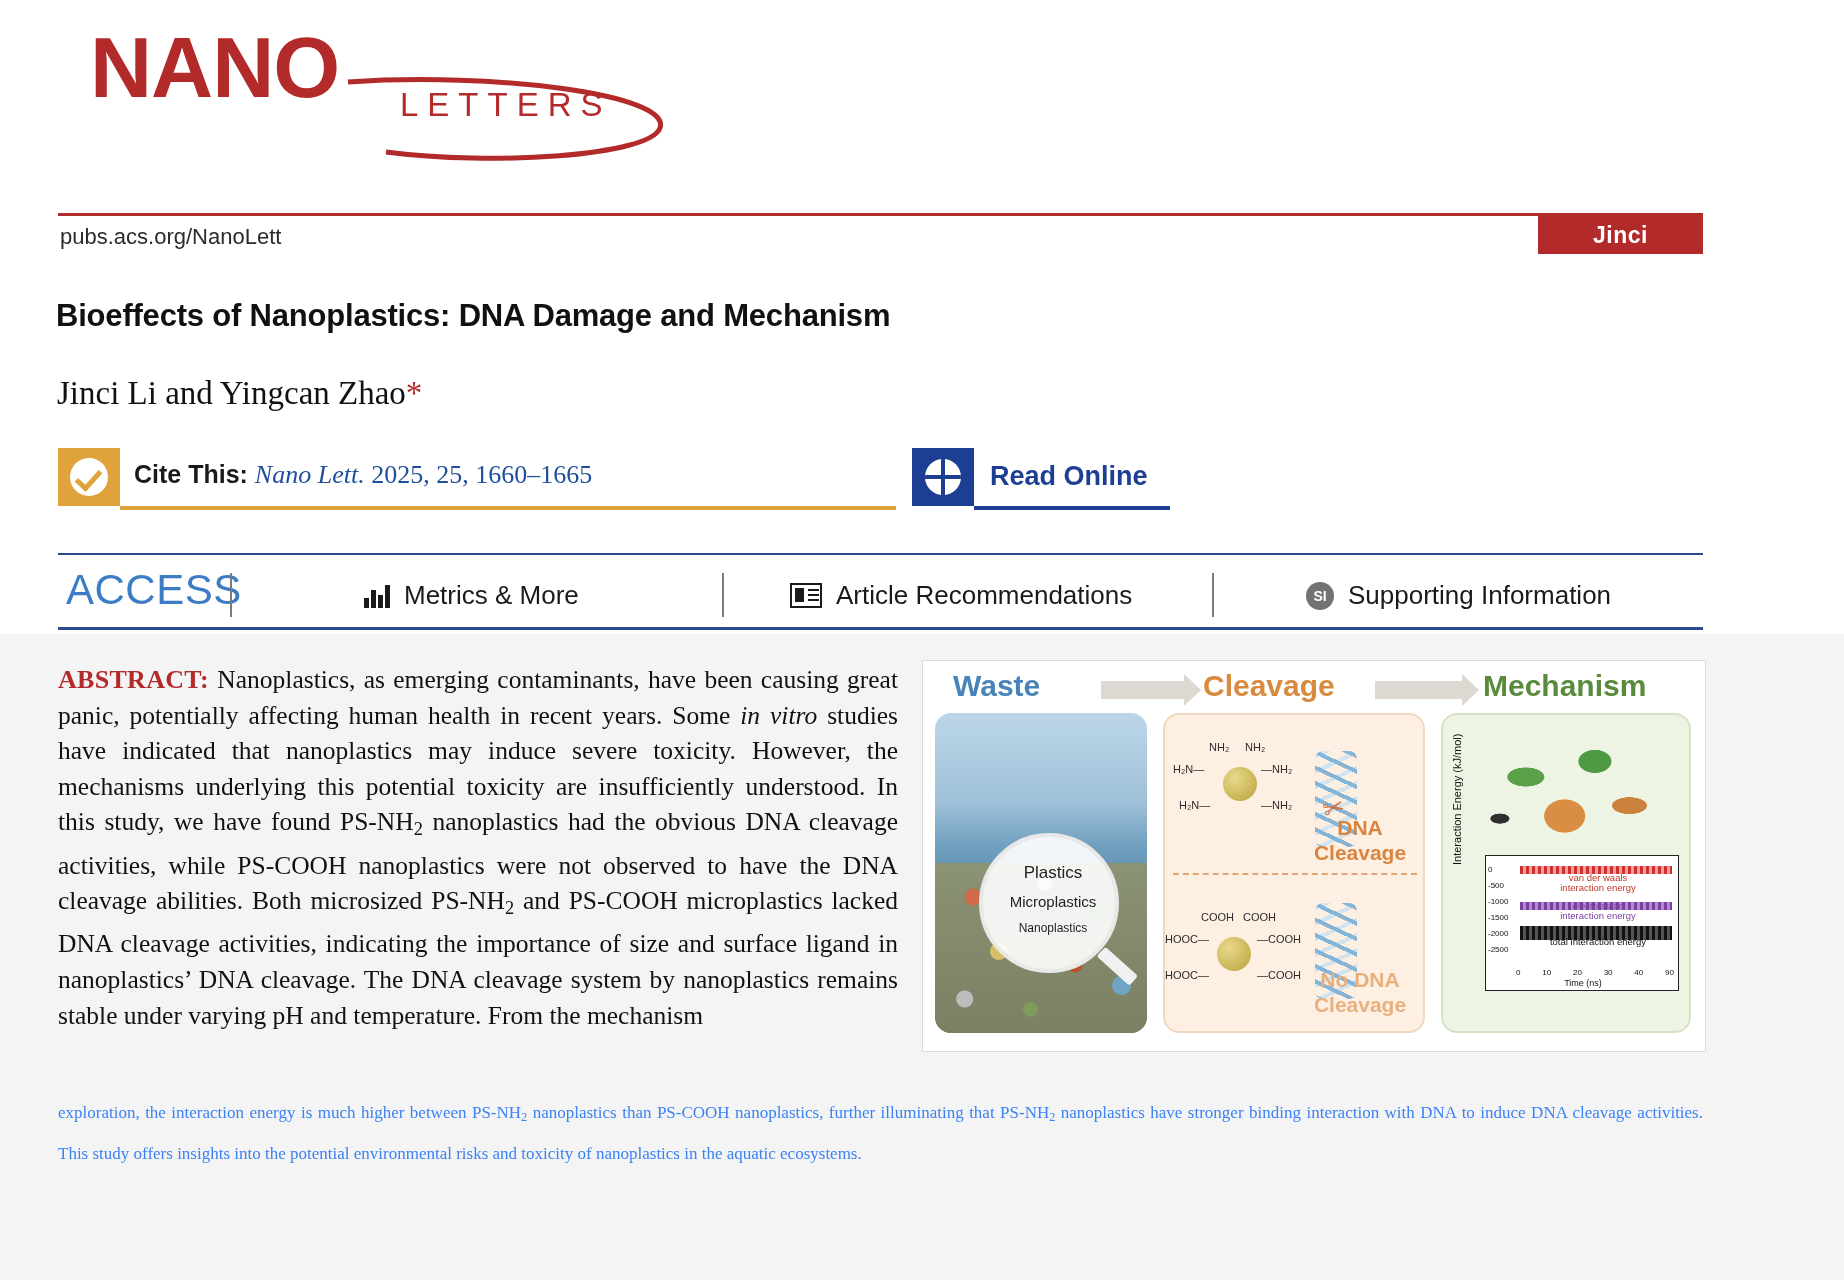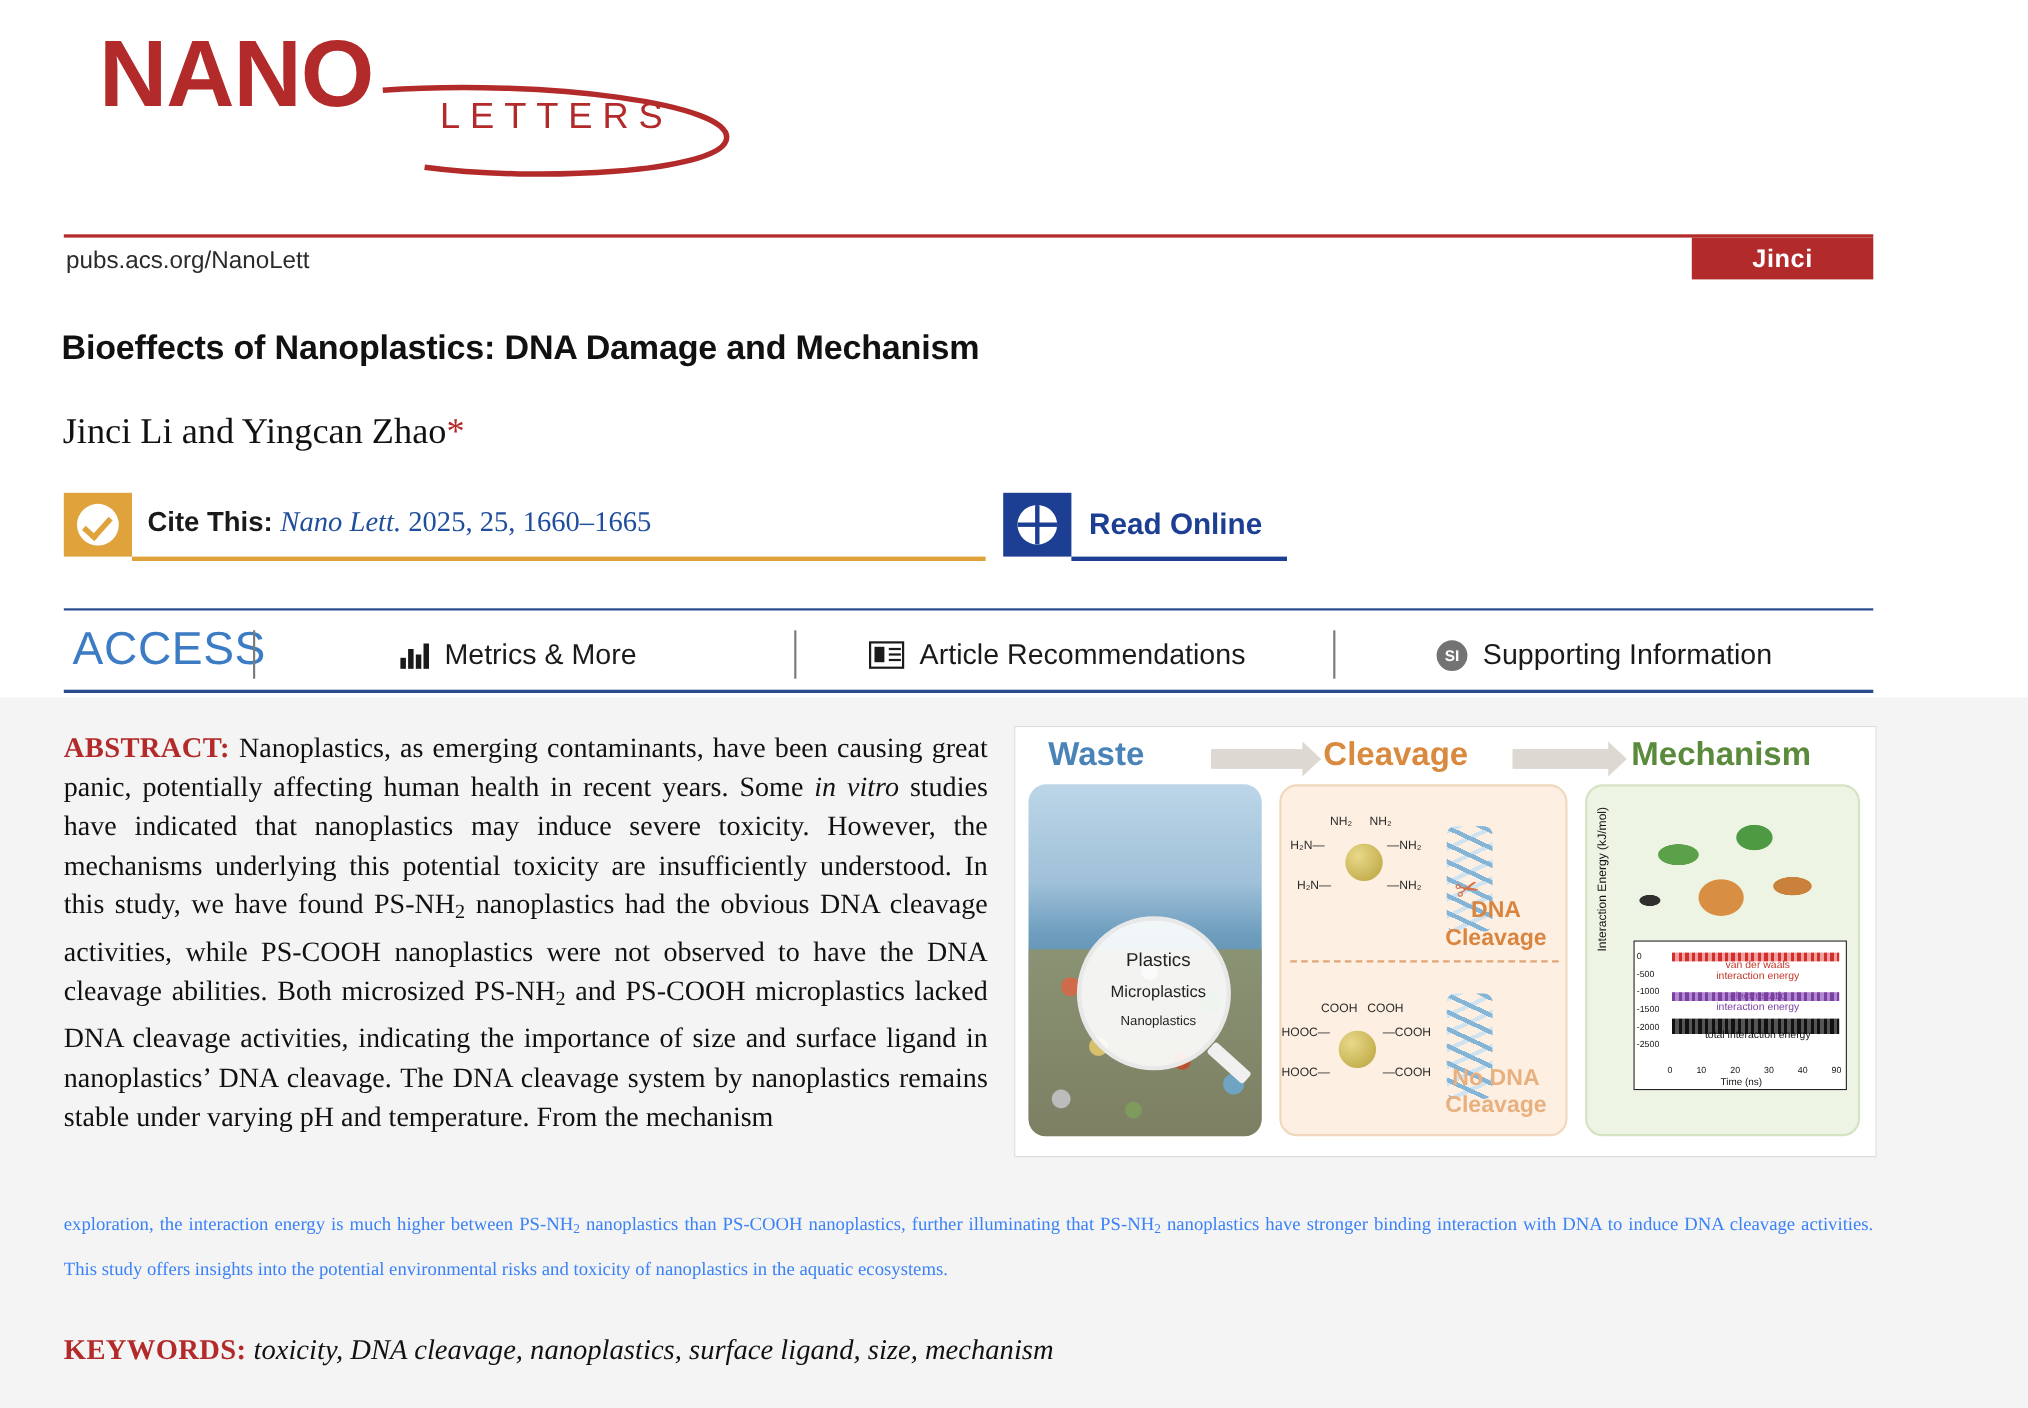--- a/index.html
+++ b/index.html
@@ -725,24 +725,20 @@
     <span class="abstract-label">ABSTRACT:</span>
     <span>
       Nanoplastics, as emerging contaminants, have been causing great panic, potentially affecting human health in recent years. Some <i>in vitro</i> studies have indicated that nanoplastics may induce severe toxicity. However, the mechanisms underlying this potential toxicity are insufficiently understood. In this study, we have found PS-NH<sub>2</sub> nanoplastics had the obvious DNA cleavage activities, while PS-COOH nanoplastics were not observed to have the DNA cleavage abilities. Both microsized PS-NH<sub>2</sub> and PS-COOH microplastics lacked DNA cleavage activities, indicating the importance of size and surface ligand in nanoplastics’ DNA cleavage. The DNA cleavage system by nanoplastics remains stable under varying pH and temperature. From the mechanism
     </span>
   </div>
 
   <div class="abstract-rest">
     exploration, the interaction energy is much higher between PS-NH<sub>2</sub> nanoplastics than PS-COOH nanoplastics, further illuminating that PS-NH<sub>2</sub> nanoplastics have stronger binding interaction with DNA to induce DNA cleavage activities. This study offers insights into the potential environmental risks and toxicity of nanoplastics in the aquatic ecosystems.
   </div>
 
-  <div class="keywords">
-    <span class="kw-label">KEYWORDS:</span>
-    <span class="kw-list">toxicity, DNA cleavage, nanoplastics, surface ligand, size, mechanism</span>
-  </div>
 
   <div class="toc">
 
     <div class="toc-head">
       <div class="hw waste">Waste</div>
       <div class="arrow1"></div>
       <div class="hw cleavage">Cleavage</div>
       <div class="arrow2"></div>
       <div class="hw mechanism">Mechanism</div>
     </div>

